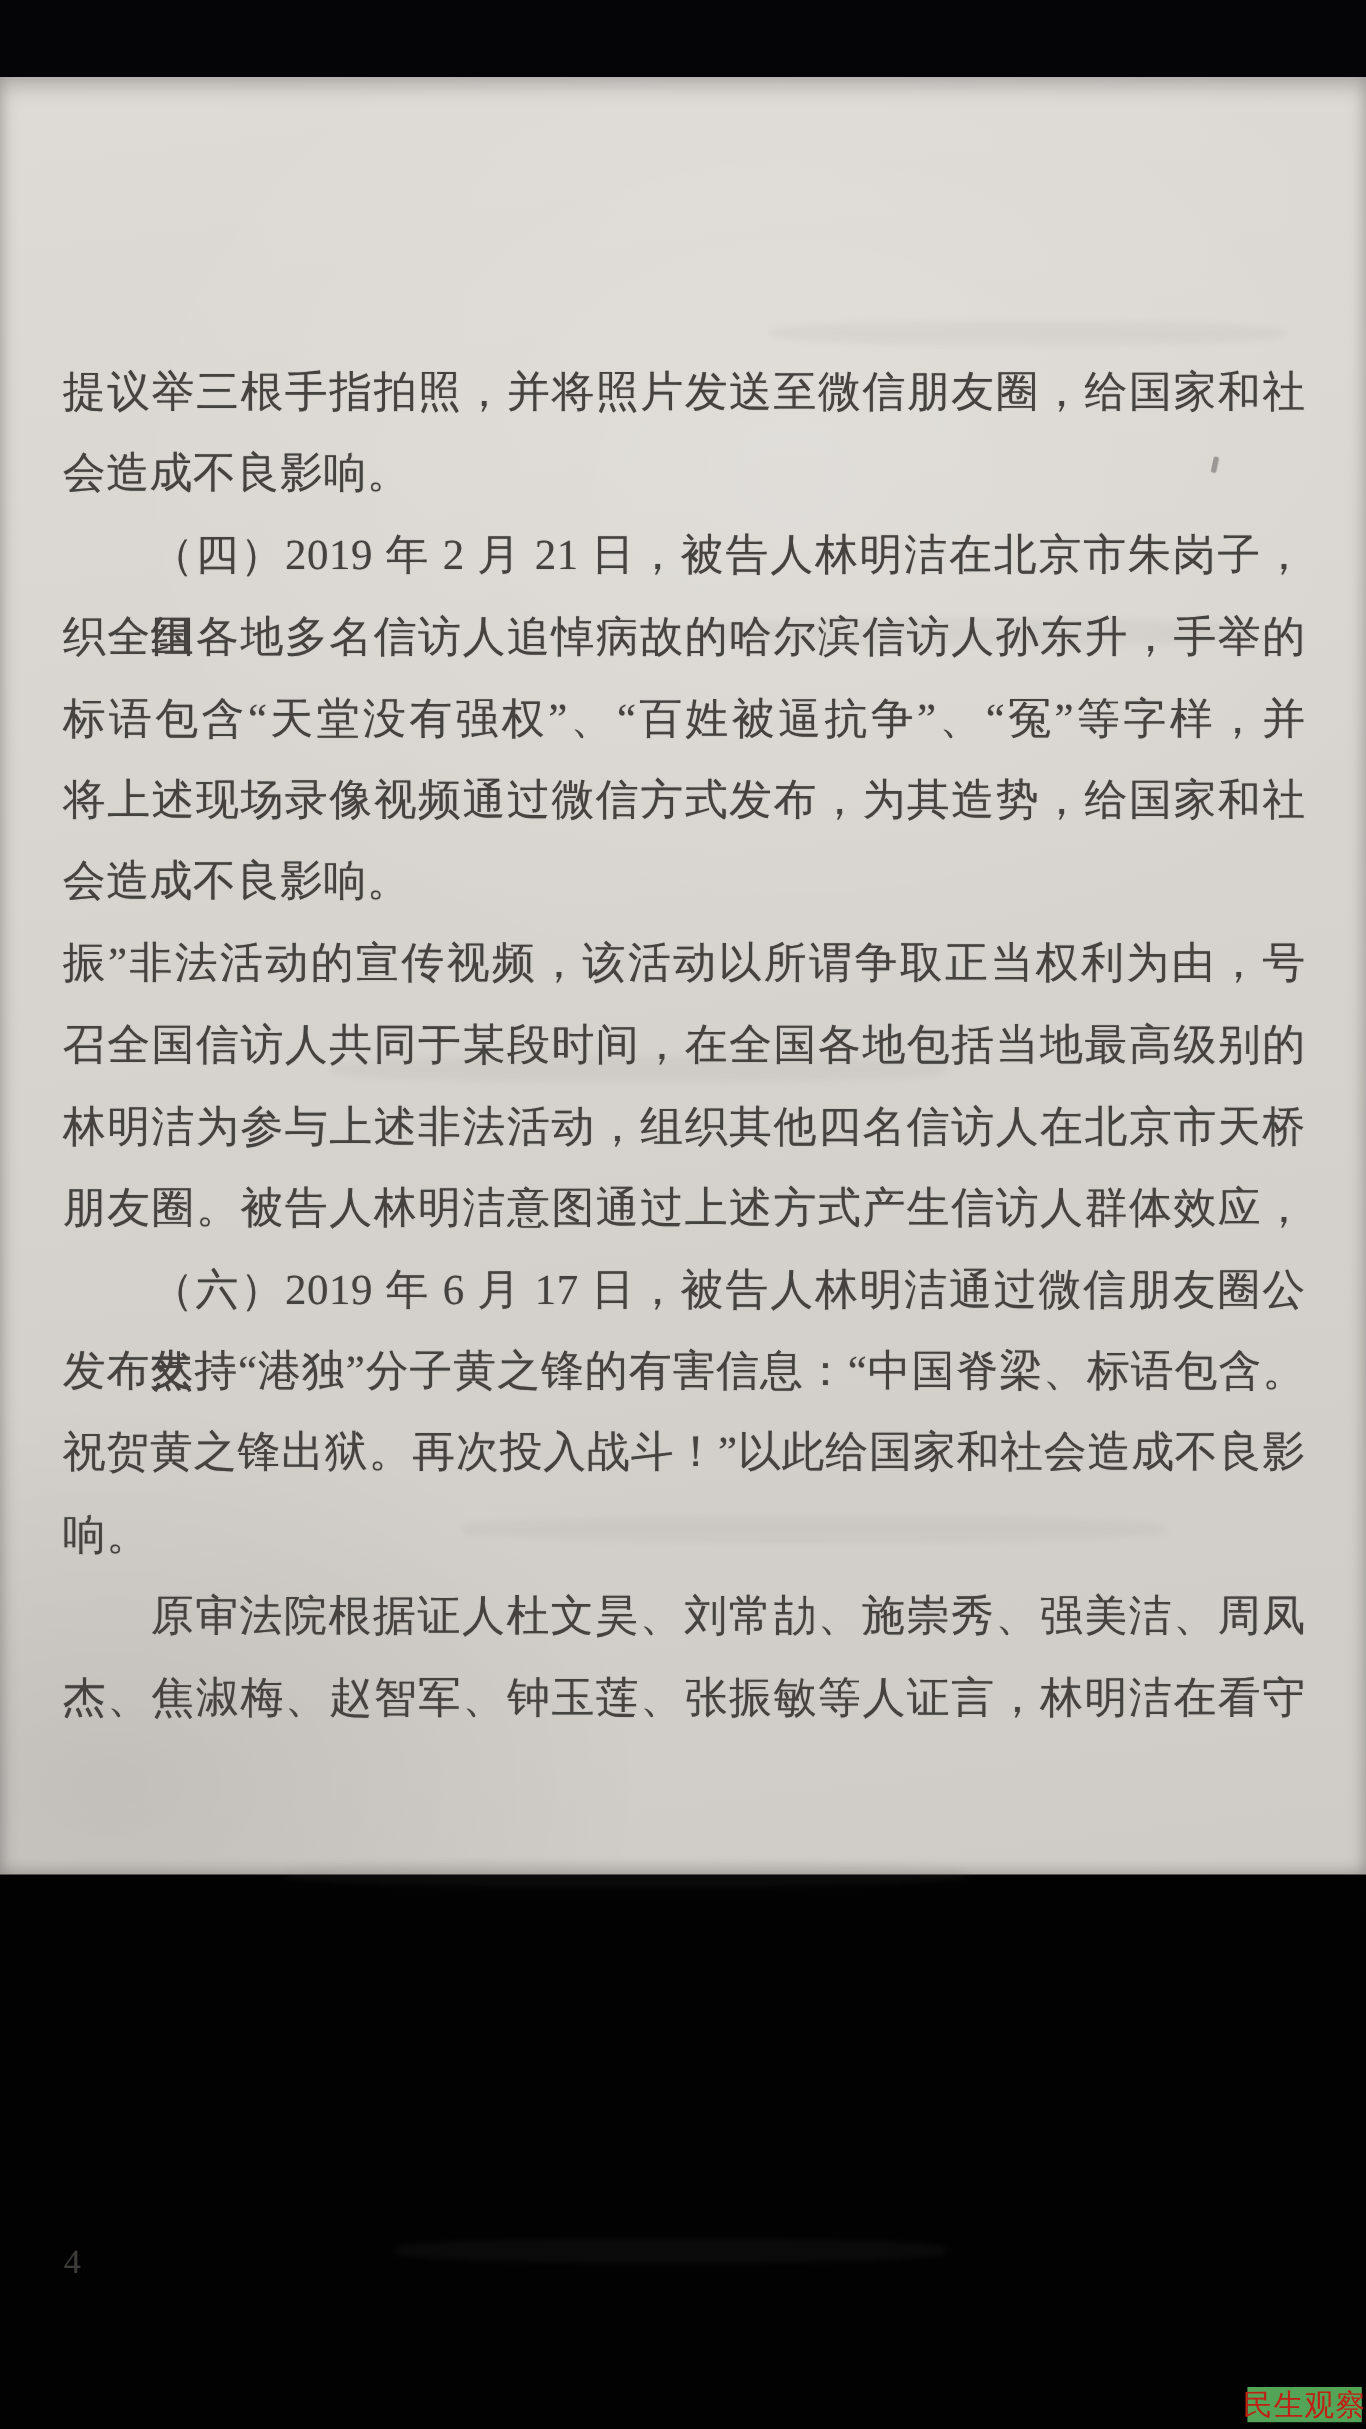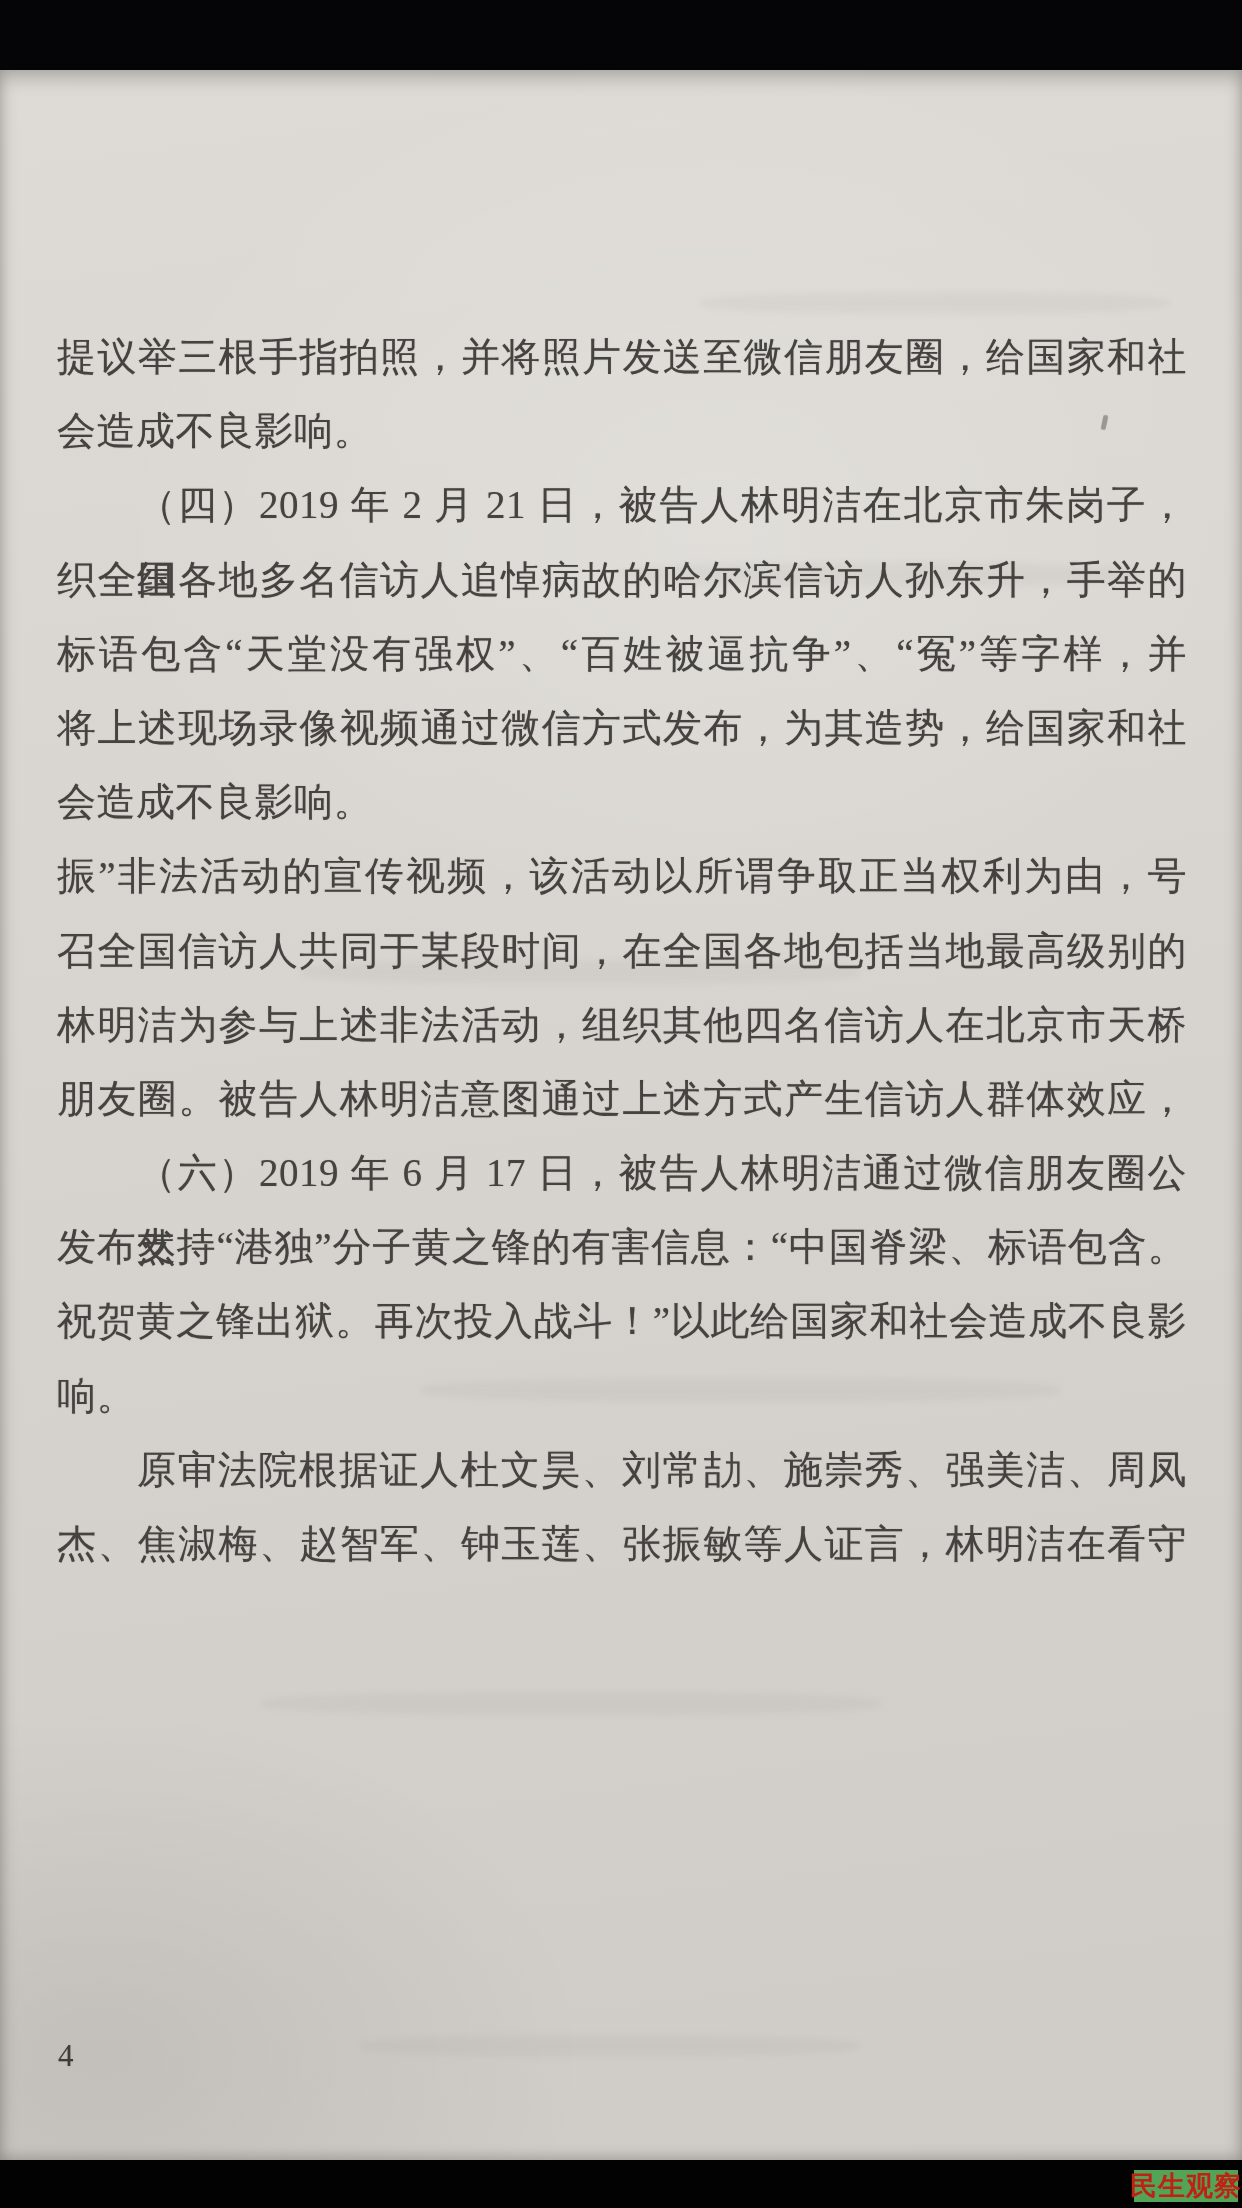--- a/index.html
+++ b/index.html
@@ -9,21 +9,21 @@
     overflow: hidden;
     font-family: "Liberation Serif", serif;
   }
   .photo {
     position: absolute; inset: 0;
     width: 1242px; height: 2208px;
     background: linear-gradient(180deg, #050507 0%, #020203 100%);
   }
   .paper {
     position: absolute; left: 0; top: 70px;
-    width: 1242px; height: 2090px;
+    width: 1242px; height: 1634px;
     background: linear-gradient(173deg, #dedbd6 0%, #d7d4cf 48%, #cfccc7 100%);
     box-shadow: inset 0 8px 18px rgba(0,0,0,0.22), inset 0 -5px 12px rgba(0,0,0,0.14);
   }
   .paper::before {
     content: "";
     position: absolute; inset: 0;
     background: radial-gradient(ellipse 900px 700px at 58% 22%, rgba(255,255,255,0.16), rgba(255,255,255,0) 70%),
                 radial-gradient(ellipse 700px 500px at 8% 95%, rgba(0,0,0,0.07), rgba(0,0,0,0) 70%);
     pointer-events: none;
   }
@@ -54,21 +54,21 @@
     text-shadow: 0 0 1px rgba(62,60,57,0.4);
   }
   .stamp {
     position: absolute; left: 1134px; top: 2170px;
     width: 104px; height: 32px;
     background: #54a458;
     display: flex; align-items: center; justify-content: center;
   }
   .stamp span {
     font-size: 27px; line-height: 1;
-    color: #bf2114; font-weight: 700;
+    color: #bf2114; font-weight: 400;
     letter-spacing: 1px;
     font-family: "Liberation Serif", serif;
     white-space: nowrap;
   }
   .smudge {
     position: absolute;
     background: #7d7b74;
     opacity: 0.07;
     filter: blur(3px);
     border-radius: 40%;

